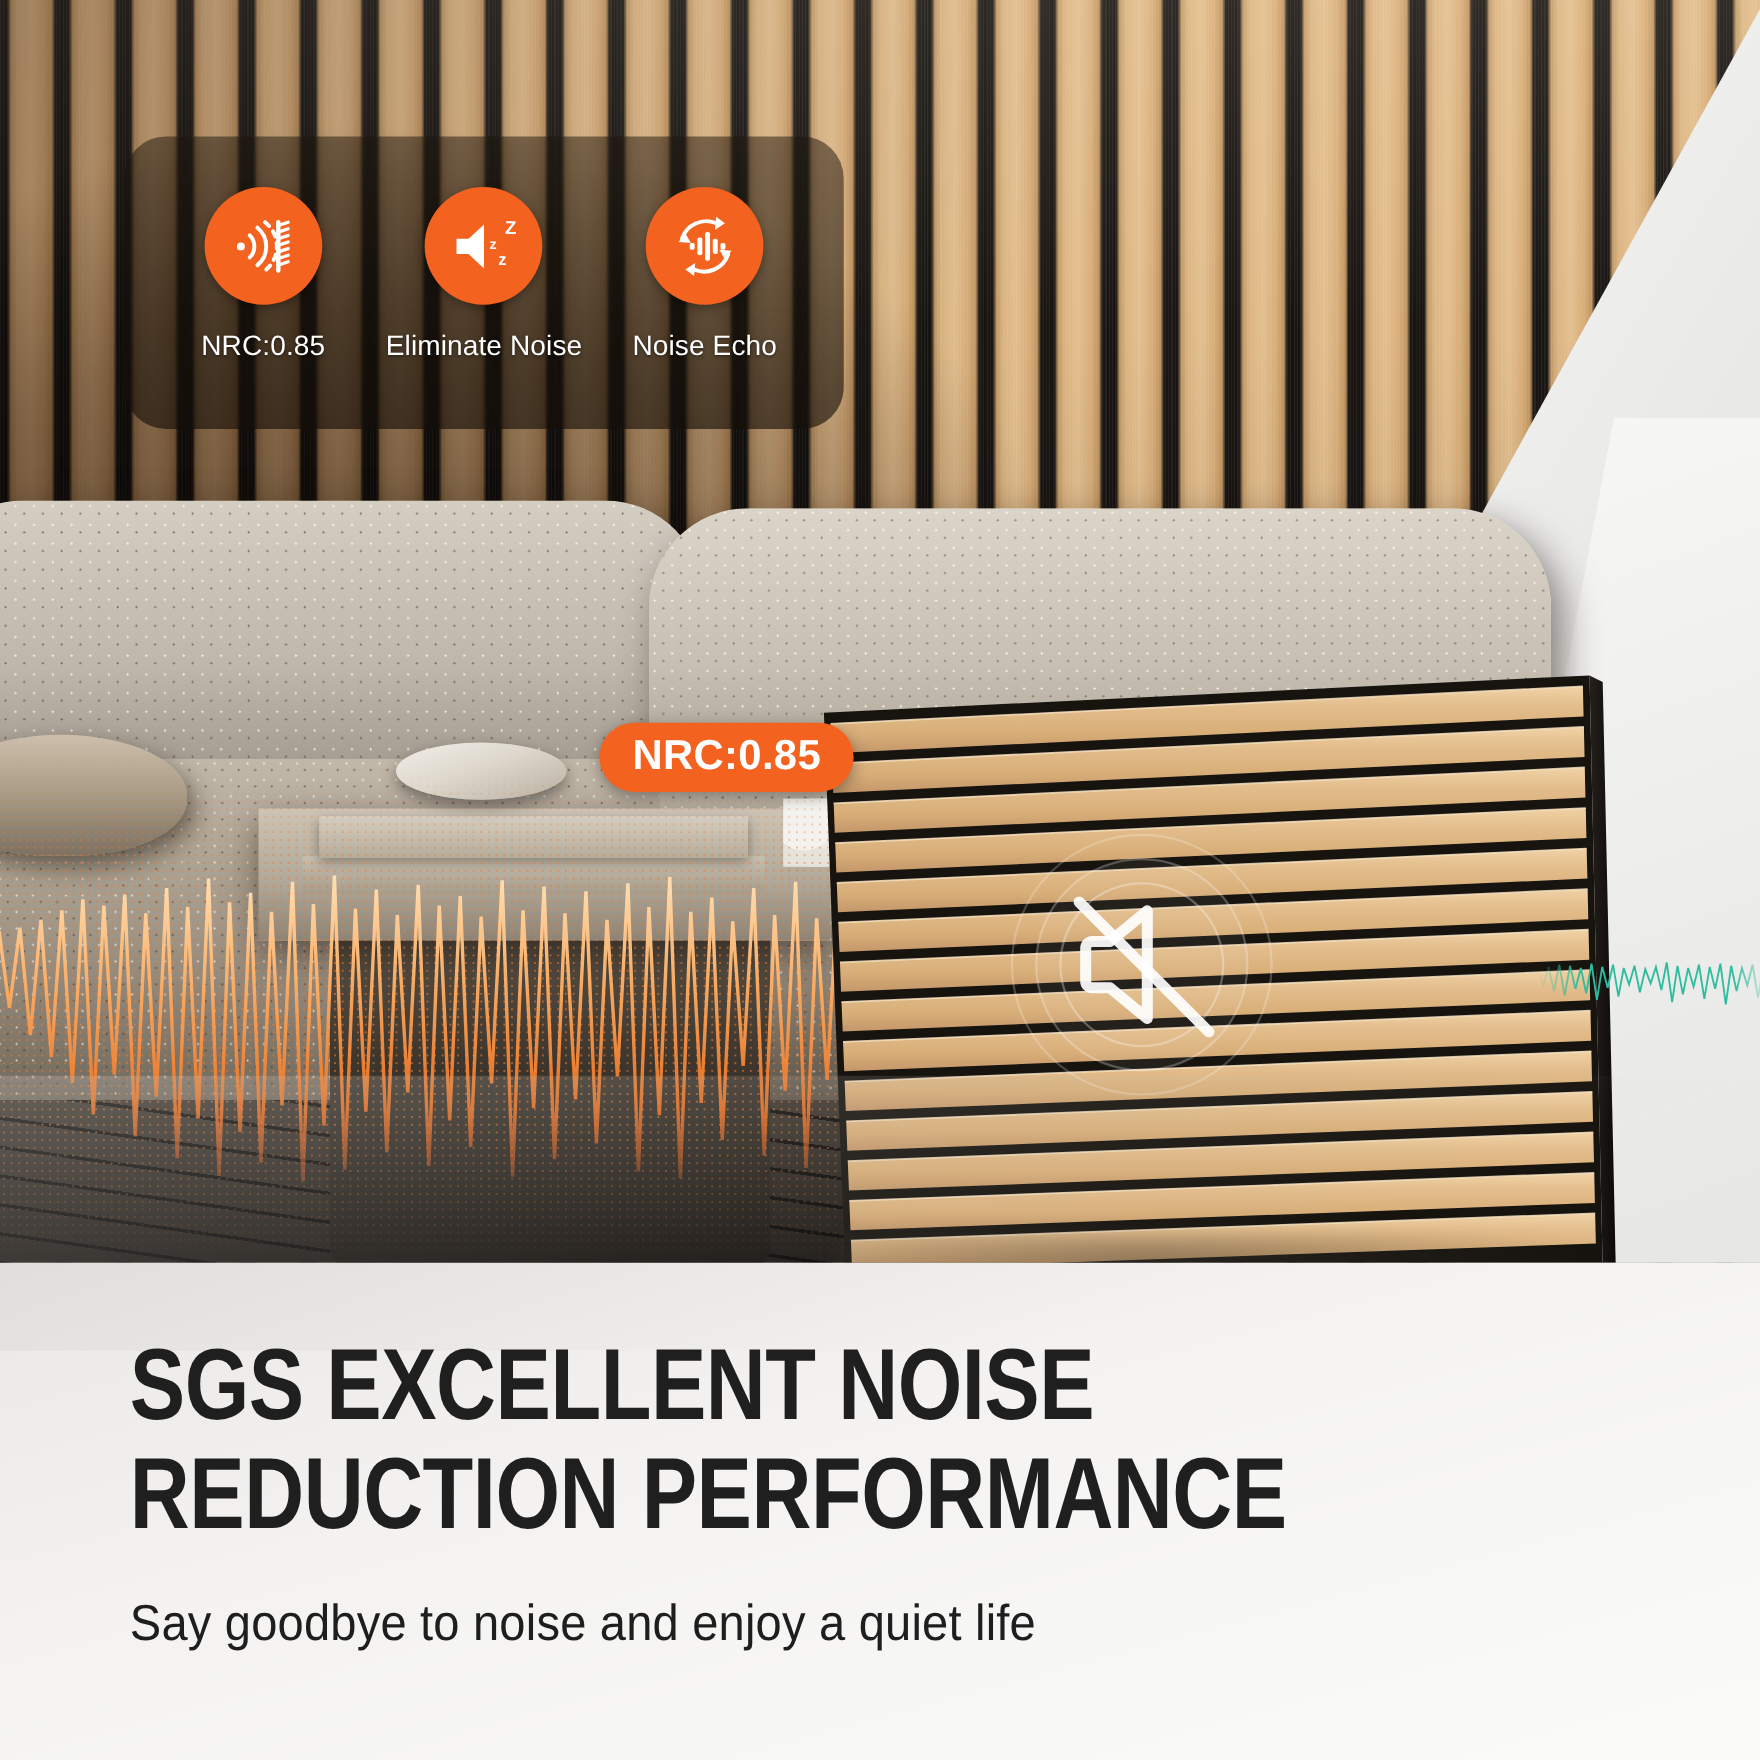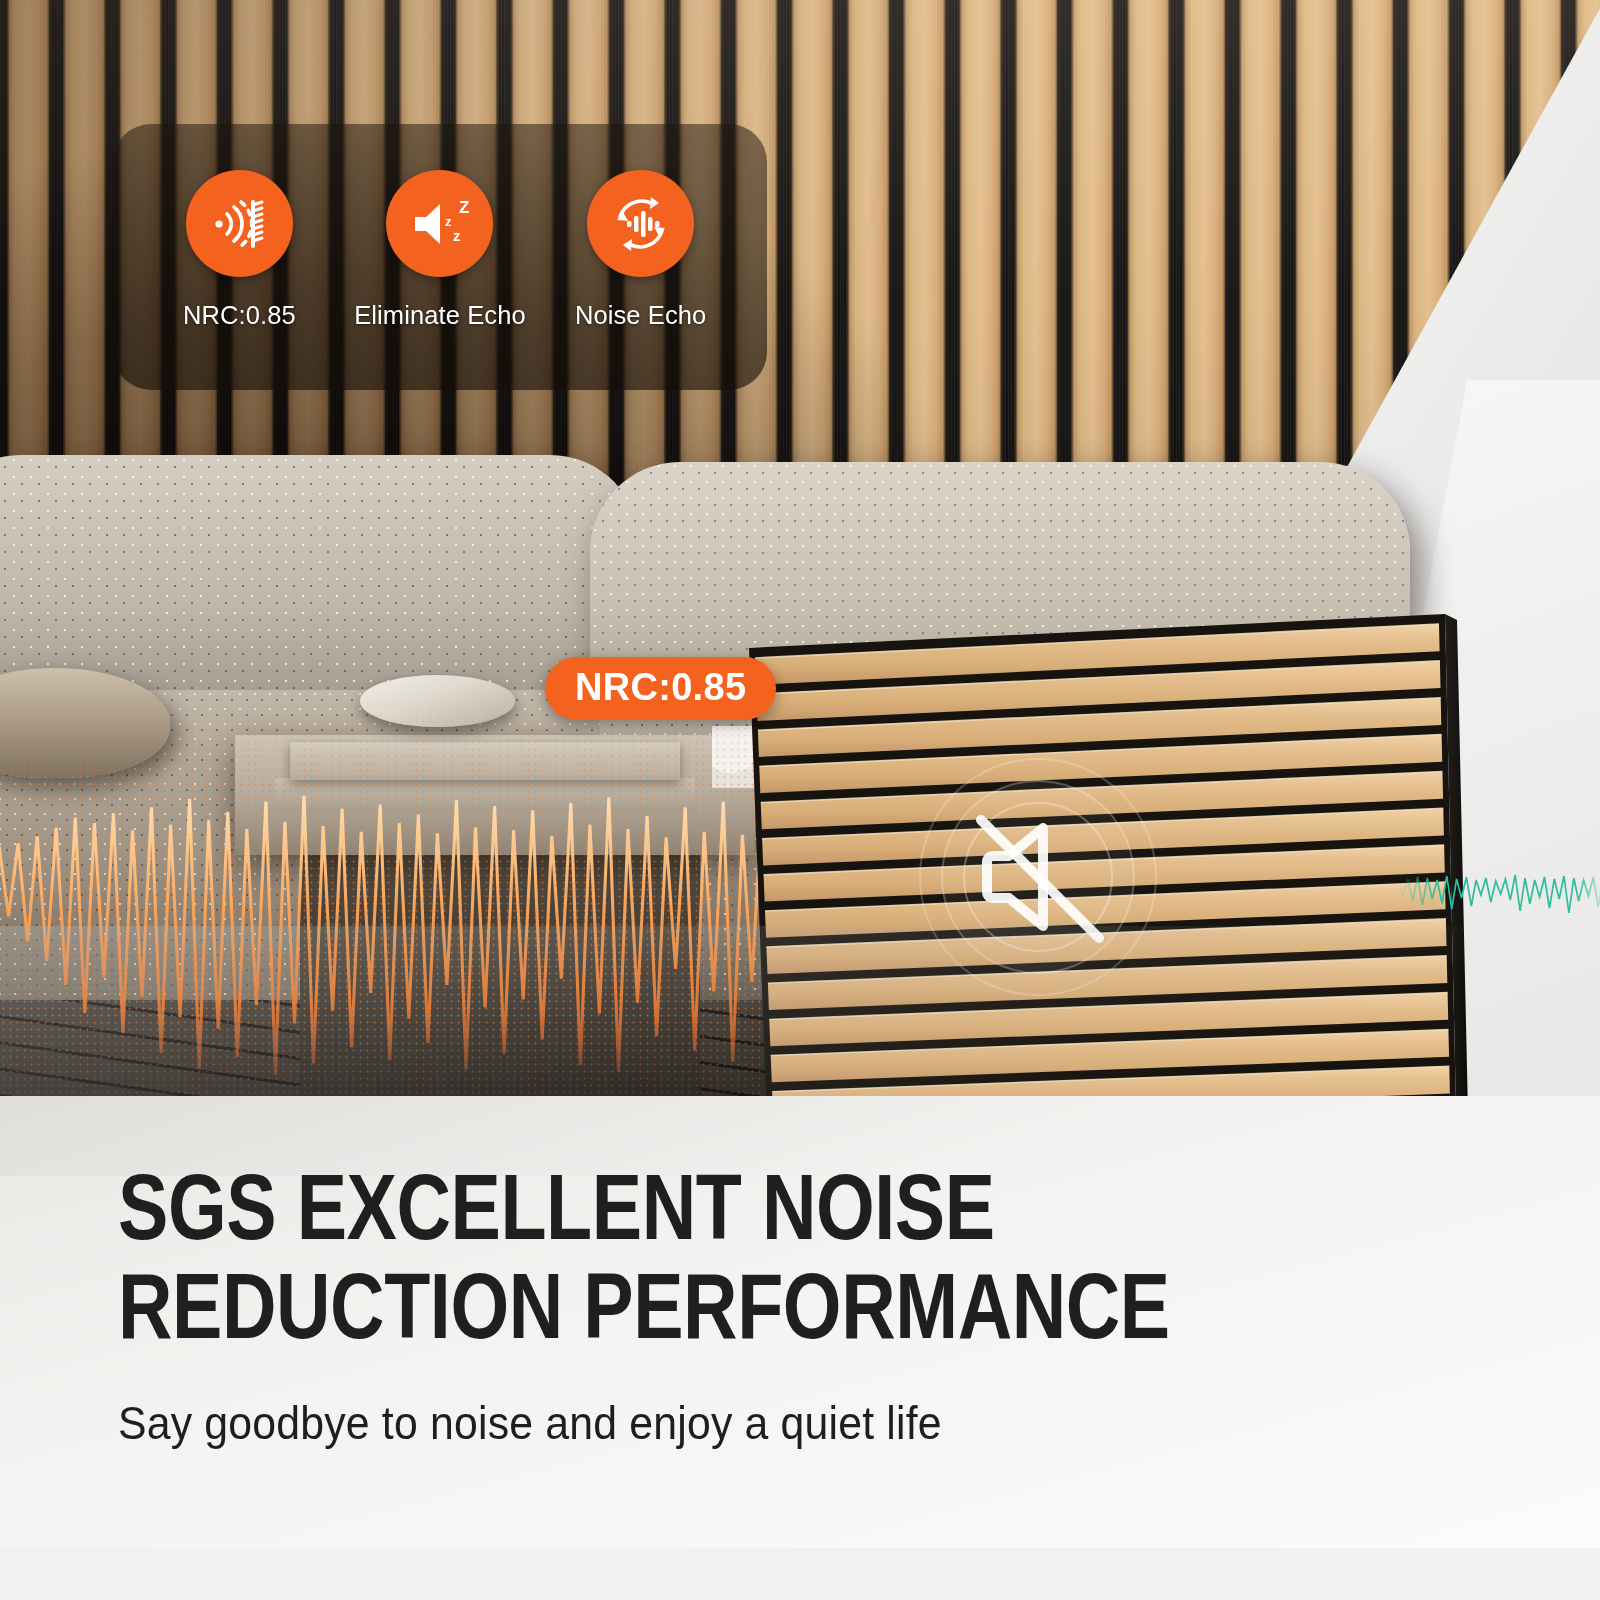--- a/index.html
+++ b/index.html
@@ -218,21 +218,21 @@
   #panel svg{ display:block; overflow:visible; }
 
   .mute-overlay{
     position:absolute; left:178px; top:140px;
     width:250px; height:250px;
     pointer-events:none;
   }
 
   
   #bottom{
-    position:absolute; left:0; top:1096px; width:1600px; height:452px;
+    position:absolute; left:0; top:1148px; width:1600px; height:452px;
     background:linear-gradient(165deg,#e9e8e5 0%, #f4f3f1 42%, #fbfbfa 100%);
   }
   #bottom::before{
     content:""; position:absolute; left:0; top:-170px; width:1600px; height:250px;
     background:linear-gradient(160deg, rgba(190,188,184,.30) 0%, rgba(255,255,255,0) 70%);
     pointer-events:none;
   }
   #headline{
     position:absolute; left:118px; top:62px;
     width:1300px;
@@ -418,21 +418,21 @@
 
       <div class="feature">
         <div class="fcircle">
           <svg width="66" height="66" viewBox="0 0 66 66">
             <path d="M8 26 h11 L33 13 v40 L19 40 H8 z" fill="#fff"></path>
             <text x="52" y="22" font-family="Liberation Sans, sans-serif" font-size="17" font-weight="700" fill="#fff">Z</text>
             <text x="38" y="35" font-family="Liberation Sans, sans-serif" font-size="13" font-weight="700" fill="#fff">z</text>
             <text x="46" y="50" font-family="Liberation Sans, sans-serif" font-size="15" font-weight="700" fill="#fff">z</text>
           </svg>
         </div>
-        <div class="flabel">Eliminate Echo</div>
+        <div class="flabel">Eliminate Noise</div>
       </div>
 
       <div class="feature">
         <div class="fcircle">
           <svg width="68" height="68" viewBox="0 0 68 68">
             <g fill="none" stroke="#fff" stroke-width="3.6" stroke-linecap="round">
               <path d="M13 27 A23 23 0 0 1 44 13"></path>
               <path d="M55 41 A23 23 0 0 1 24 55"></path>
             </g>
             <path d="M44 7 l8 6 -9 6 z" fill="#fff"></path>

